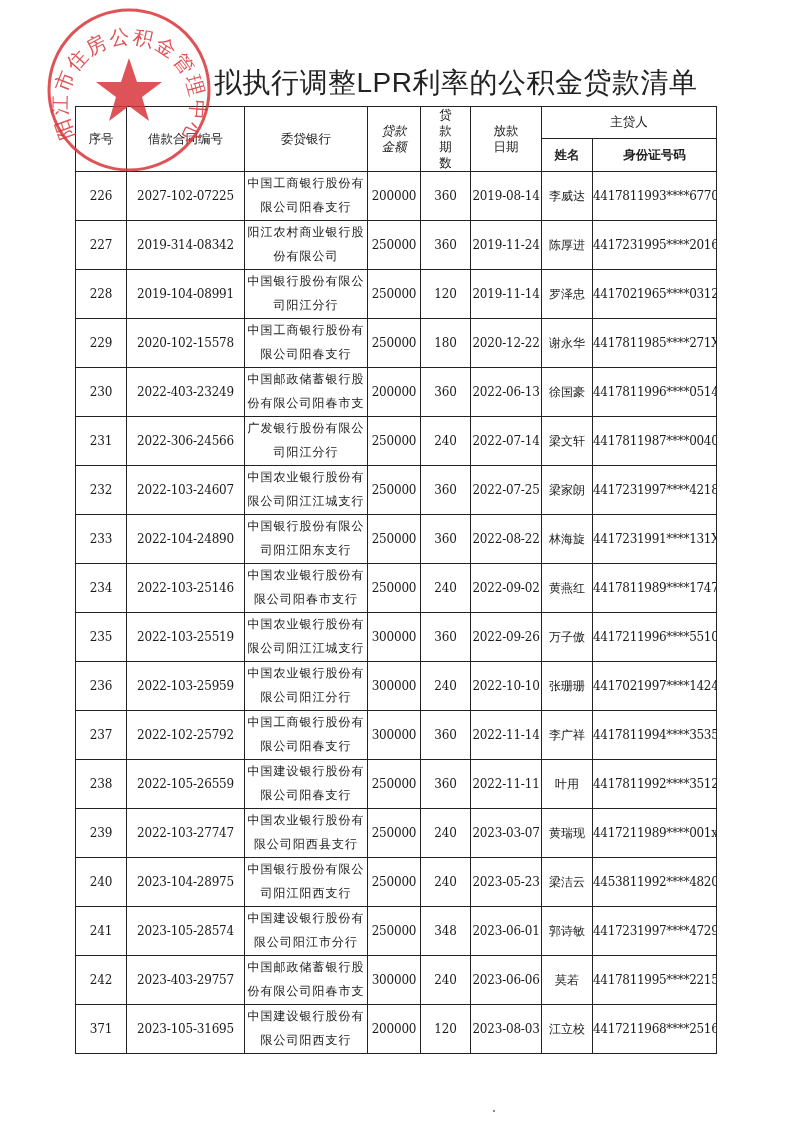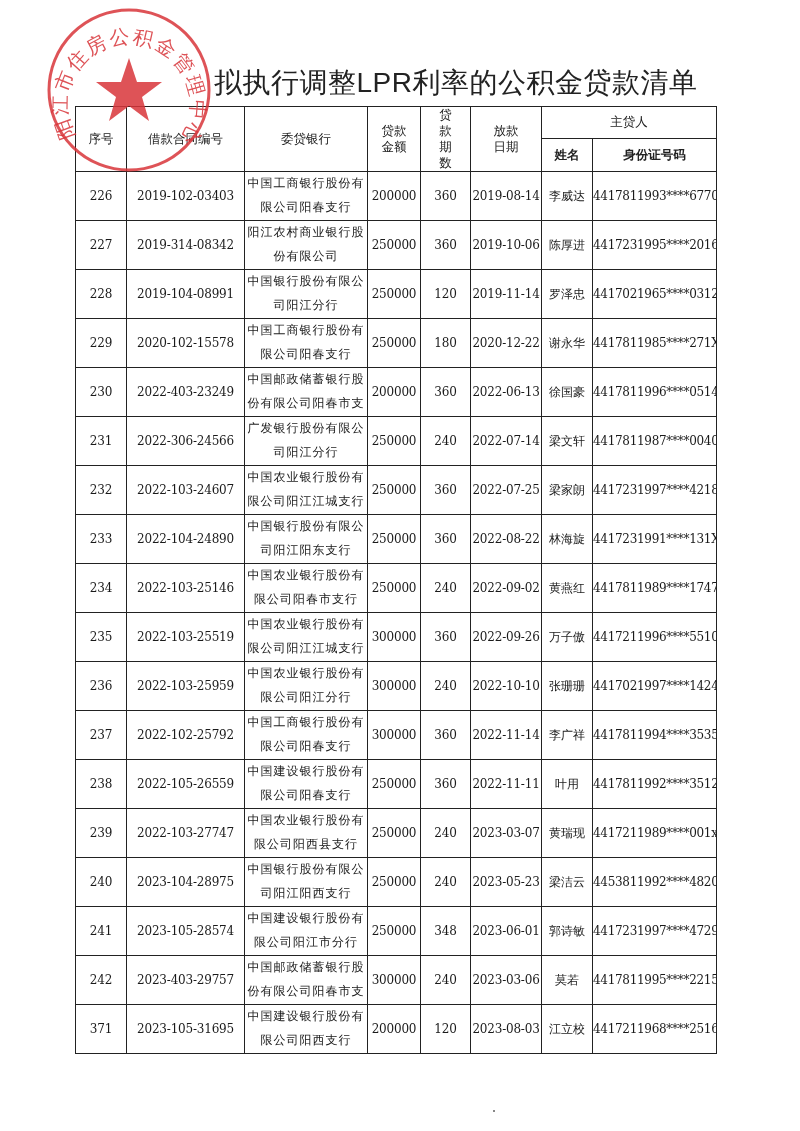--- a/index.html
+++ b/index.html
@@ -37,48 +37,48 @@
     <col style="width:50px">
       <col style="width:71px">
       <col style="width:51px">
       <col style="width:124px">
   </colgroup>
   <thead>
     <tr class="h1">
       <th rowspan="2">序号</th>
       <th rowspan="2">借款合同编号</th>
       <th rowspan="2">委贷银行</th>
-      <th rowspan="2" style="padding:9px 10px;">贷款金额</th>
+      <th rowspan="2" style="padding:9px 10px;font-style:italic;">贷款金额</th>
       <th rowspan="2" style="padding:0 14px;">贷款期数</th>
       <th rowspan="2" style="padding:0 22px;border-radius:6px;">放款日期</th>
       <th colspan="2">主贷人</th>
     </tr>
     <tr class="h2">
       <th>姓名</th>
       <th>身份证号码</th>
     </tr>
   </thead>
   <tbody id="rows">
       <tr class="row">
         <td class="num">226</td>
-        <td class="num">2019-102-03403</td>
+        <td class="num">2027-102-07225</td>
         <td class="bank">中国工商银行股份有限公司阳春支行</td>
         <td class="num">200000</td>
         <td class="num">360</td>
         <td class="num">2019-08-14</td>
         <td class="name">李威达</td>
         <td class="num idno">4417811993****6770</td>
       </tr>
       <tr class="row">
         <td class="num">227</td>
         <td class="num">2019-314-08342</td>
         <td class="bank">阳江农村商业银行股份有限公司</td>
         <td class="num">250000</td>
         <td class="num">360</td>
-        <td class="num">2019-10-06</td>
+        <td class="num">2019-11-24</td>
         <td class="name">陈厚进</td>
         <td class="num idno">4417231995****2016</td>
       </tr>
       <tr class="row">
         <td class="num">228</td>
         <td class="num">2019-104-08991</td>
         <td class="bank">中国银行股份有限公司阳江分行</td>
         <td class="num">250000</td>
         <td class="num">120</td>
         <td class="num">2019-11-14</td>
@@ -214,21 +214,21 @@
         <td class="num">2023-06-01</td>
         <td class="name">郭诗敏</td>
         <td class="num idno">4417231997****4729</td>
       </tr>
       <tr class="row">
         <td class="num">242</td>
         <td class="num">2023-403-29757</td>
         <td class="bank">中国邮政储蓄银行股份有限公司阳春市支</td>
         <td class="num">300000</td>
         <td class="num">240</td>
-        <td class="num">2023-03-06</td>
+        <td class="num">2023-06-06</td>
         <td class="name">莫若</td>
         <td class="num idno">4417811995****2215</td>
       </tr>
       <tr class="row">
         <td class="num">371</td>
         <td class="num">2023-105-31695</td>
         <td class="bank">中国建设银行股份有限公司阳西支行</td>
         <td class="num">200000</td>
         <td class="num">120</td>
         <td class="num">2023-08-03</td>

